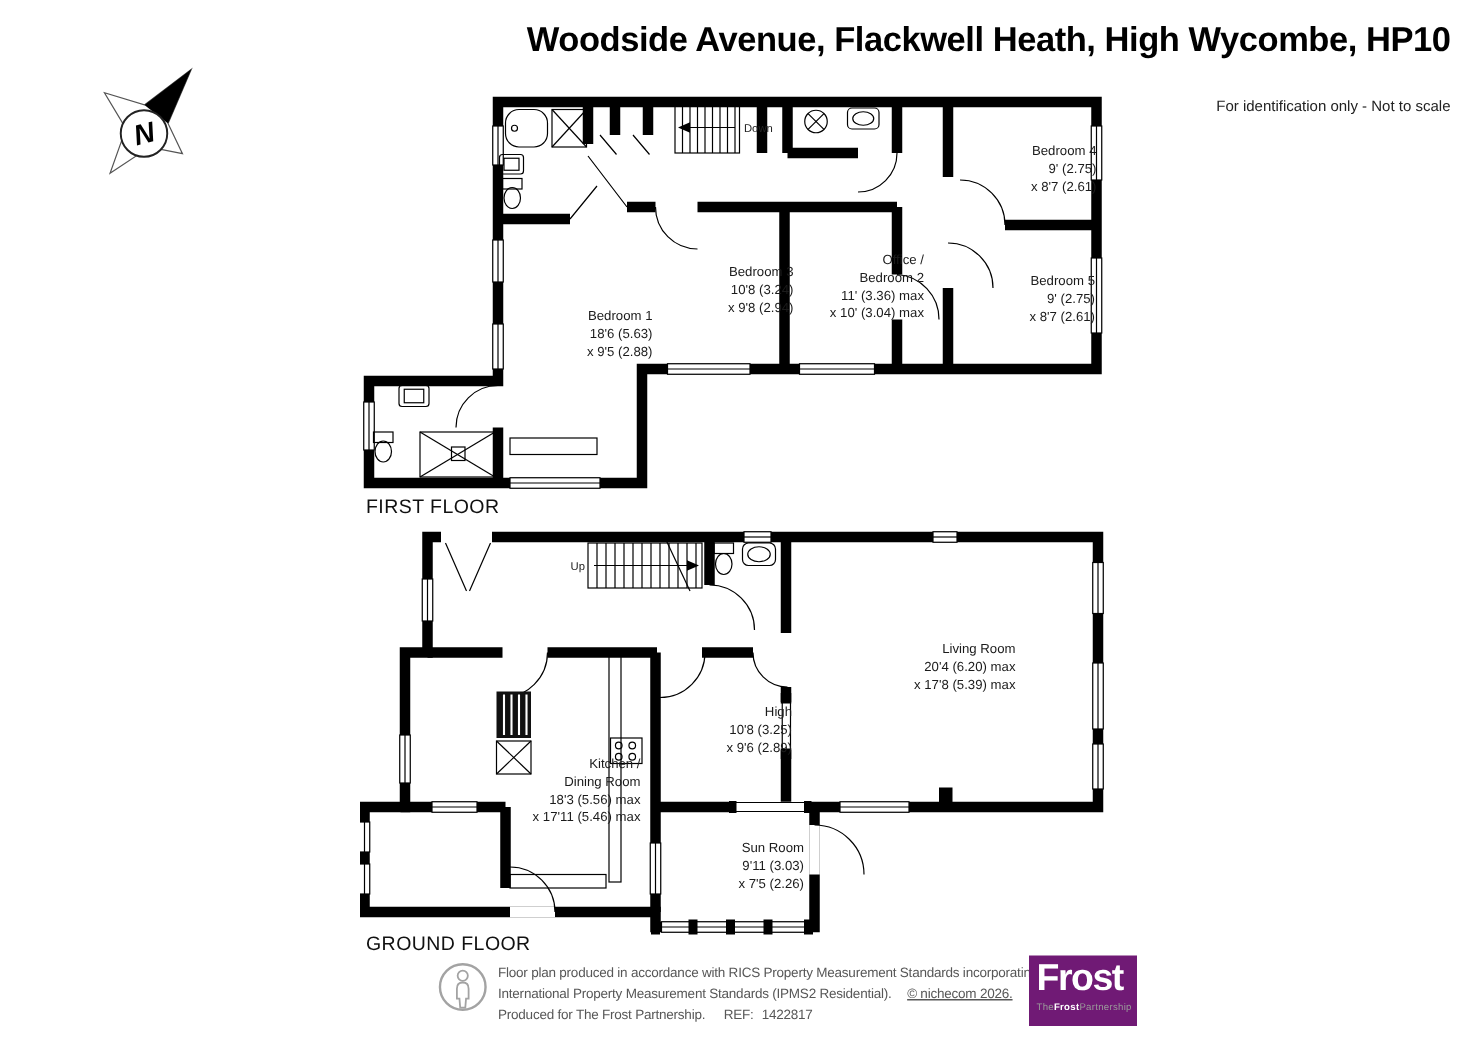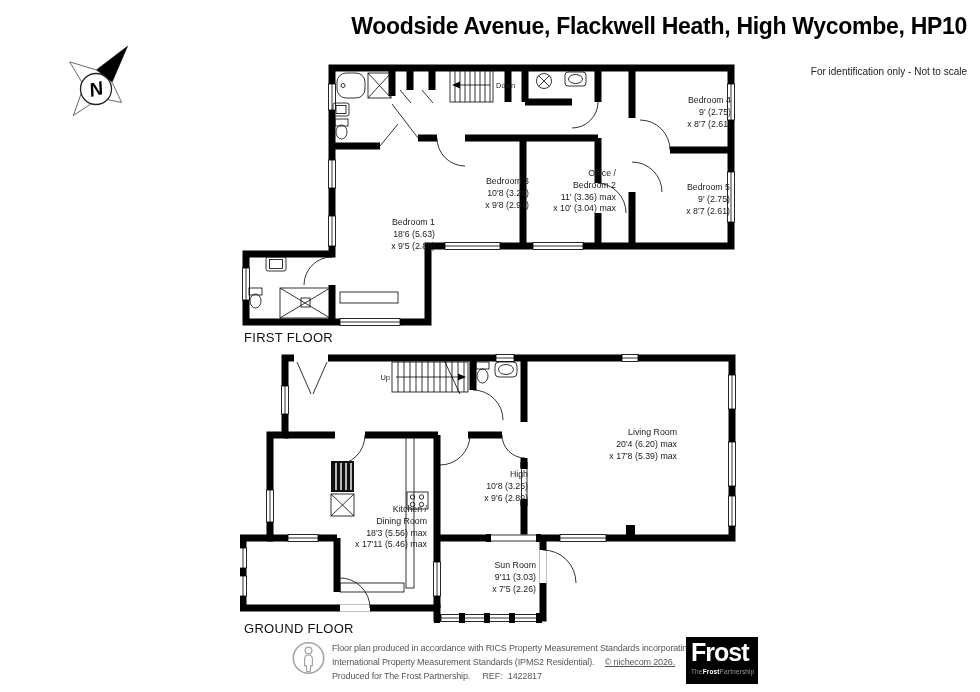--- a/index.html
+++ b/index.html
@@ -7,21 +7,21 @@
           font-family:"Liberation Sans",sans-serif;color:#111;}
   .page-title{position:absolute;top:13px;right:13px;font-size:23px;font-weight:bold;
               letter-spacing:-0.3px;color:#000;white-space:nowrap;text-align:right;}
   .area-line{position:absolute;top:47px;right:13px;font-size:13.5px;font-weight:bold;color:#000;}
   .disclaimer{position:absolute;top:66px;right:13px;font-size:10px;color:#222;padding-left:20px;}
   .room-label{position:absolute;width:100px;text-align:right;font-size:8.8px;
               line-height:11.8px;color:#1b1b1b;}
   .floor-label{position:absolute;font-size:13px;font-weight:500;color:#111;letter-spacing:.3px;}
   .footer-text{position:absolute;left:332px;top:641px;width:370px;font-size:9px;
                letter-spacing:-0.15px;line-height:14px;color:#575757;}
-  .frost-logo{position:absolute;left:686px;top:637px;width:72px;height:47px;background:#000000;
+  .frost-logo{position:absolute;left:686px;top:637px;width:72px;height:47px;background:#701a75;
               color:#fff;overflow:hidden;}
   .frost-main{font-size:25px;font-weight:bold;letter-spacing:-1px;line-height:26px;margin:2px 0 0 5px;}
   .frost-sub{font-size:6.4px;margin:3px 0 0 5px;color:#9a9a9a;letter-spacing:.2px;}
   .frost-sub b{color:#fff;}
   svg{position:absolute;}
   .wall{fill:none;stroke:#000;stroke-width:7;}
   .outer{fill:#fff;stroke:#000;stroke-width:7;}
   .thin{fill:none;stroke:#000;stroke-width:0.8;}
   .win{fill:#fff;stroke:#000;stroke-width:0.8;}
   .jamb{fill:#000;stroke:none;}
@@ -117,21 +117,21 @@
       <rect class="thin" x="9" y="228" width="13" height="7"></rect>
       <ellipse class="thin" cx="15.5" cy="241" rx="5.5" ry="7"></ellipse>
       <rect class="thin" x="40" y="228" width="50" height="30"></rect>
       <line class="thin" x1="40" y1="228" x2="90" y2="258"></line>
         <line class="thin" x1="90" y1="228" x2="40" y2="258"></line>
       <rect class="thin" x="61" y="238" width="9" height="9" fill="#fff"></rect>
       <rect class="thin" x="100" y="232" width="58" height="11"></rect>
     </g>
   </svg>
 
-  <div class="room-label" style="left:335px;top:205px;margin-top:12px;">
+  <div class="room-label" style="left:335px;top:205px;">
     <div>Bedroom 1</div>
       <div></div>
     <div>18'6 (5.63)</div>
       <div>x 9'5 (2.88)</div>
   </div>
   <div class="room-label" style="left:429px;top:176px;">
     <div>Bedroom 3</div>
       <div></div>
     <div>10'8 (3.24)</div>
       <div>x 9'8 (2.94)</div>

